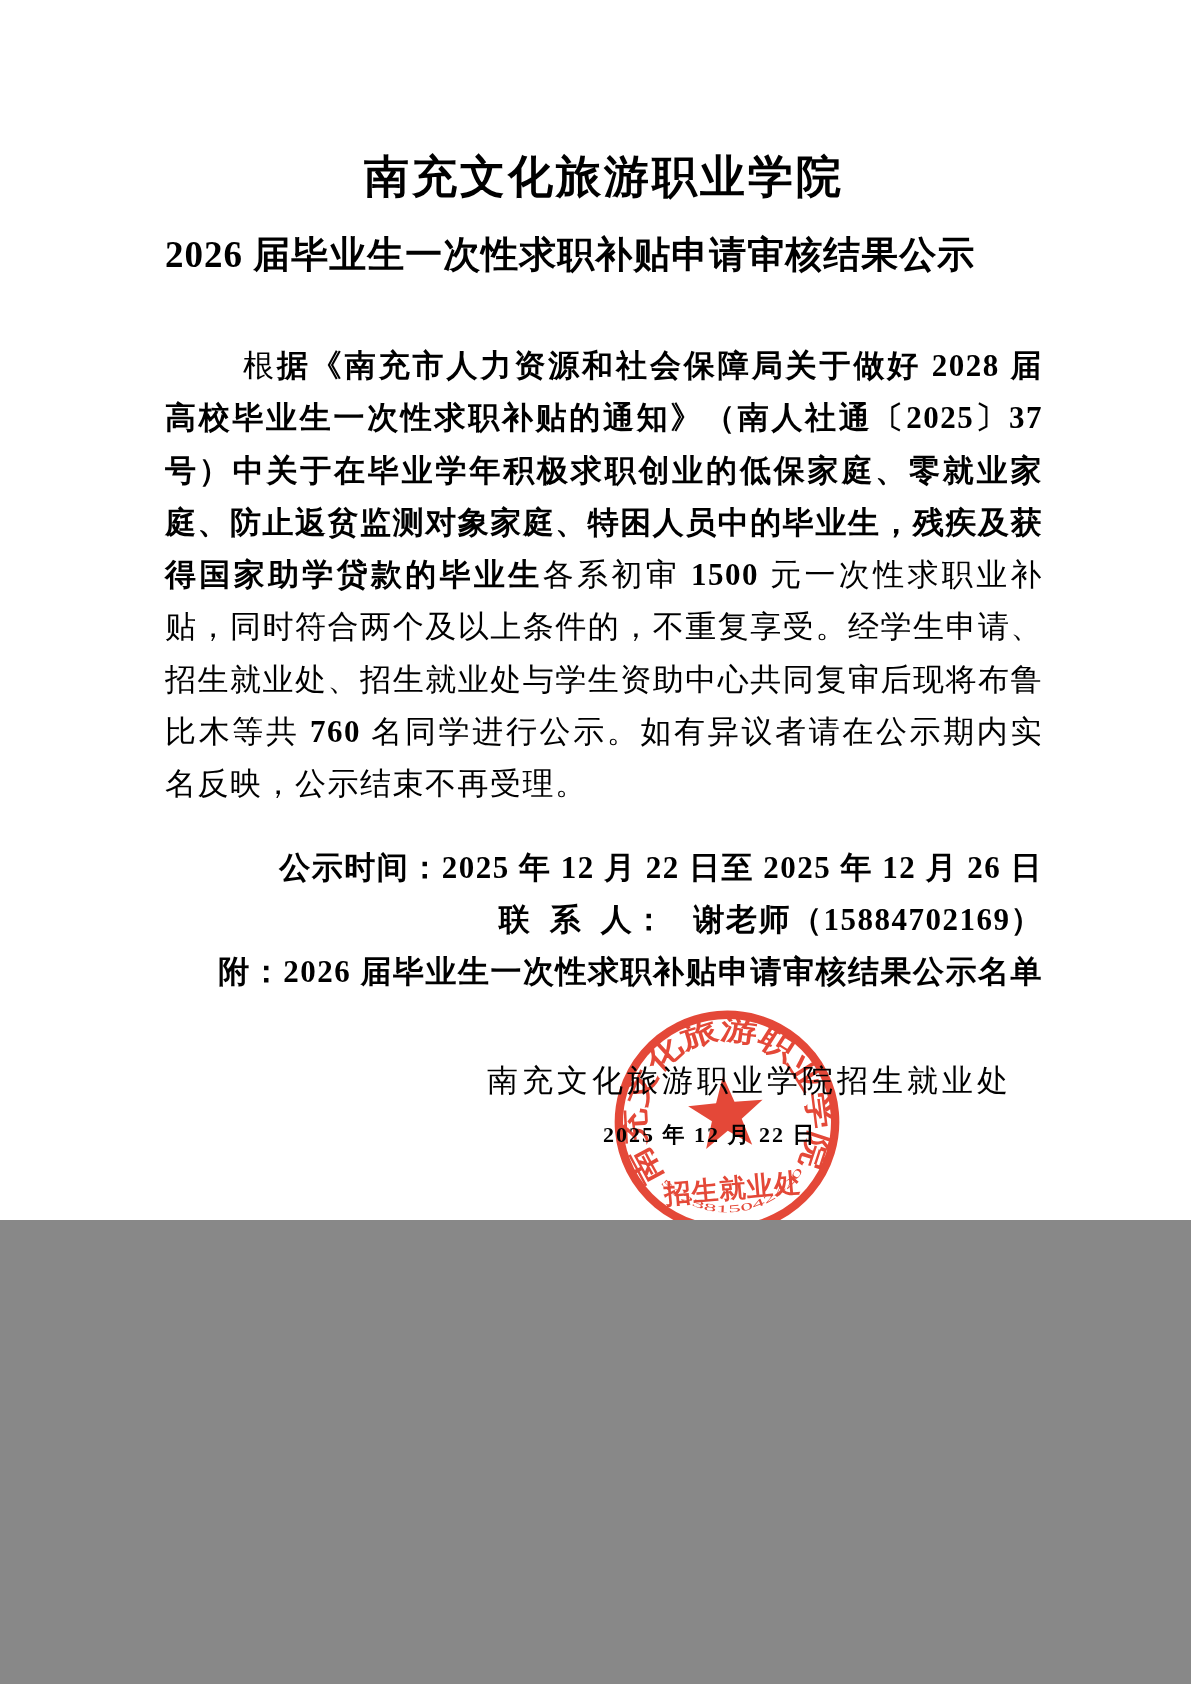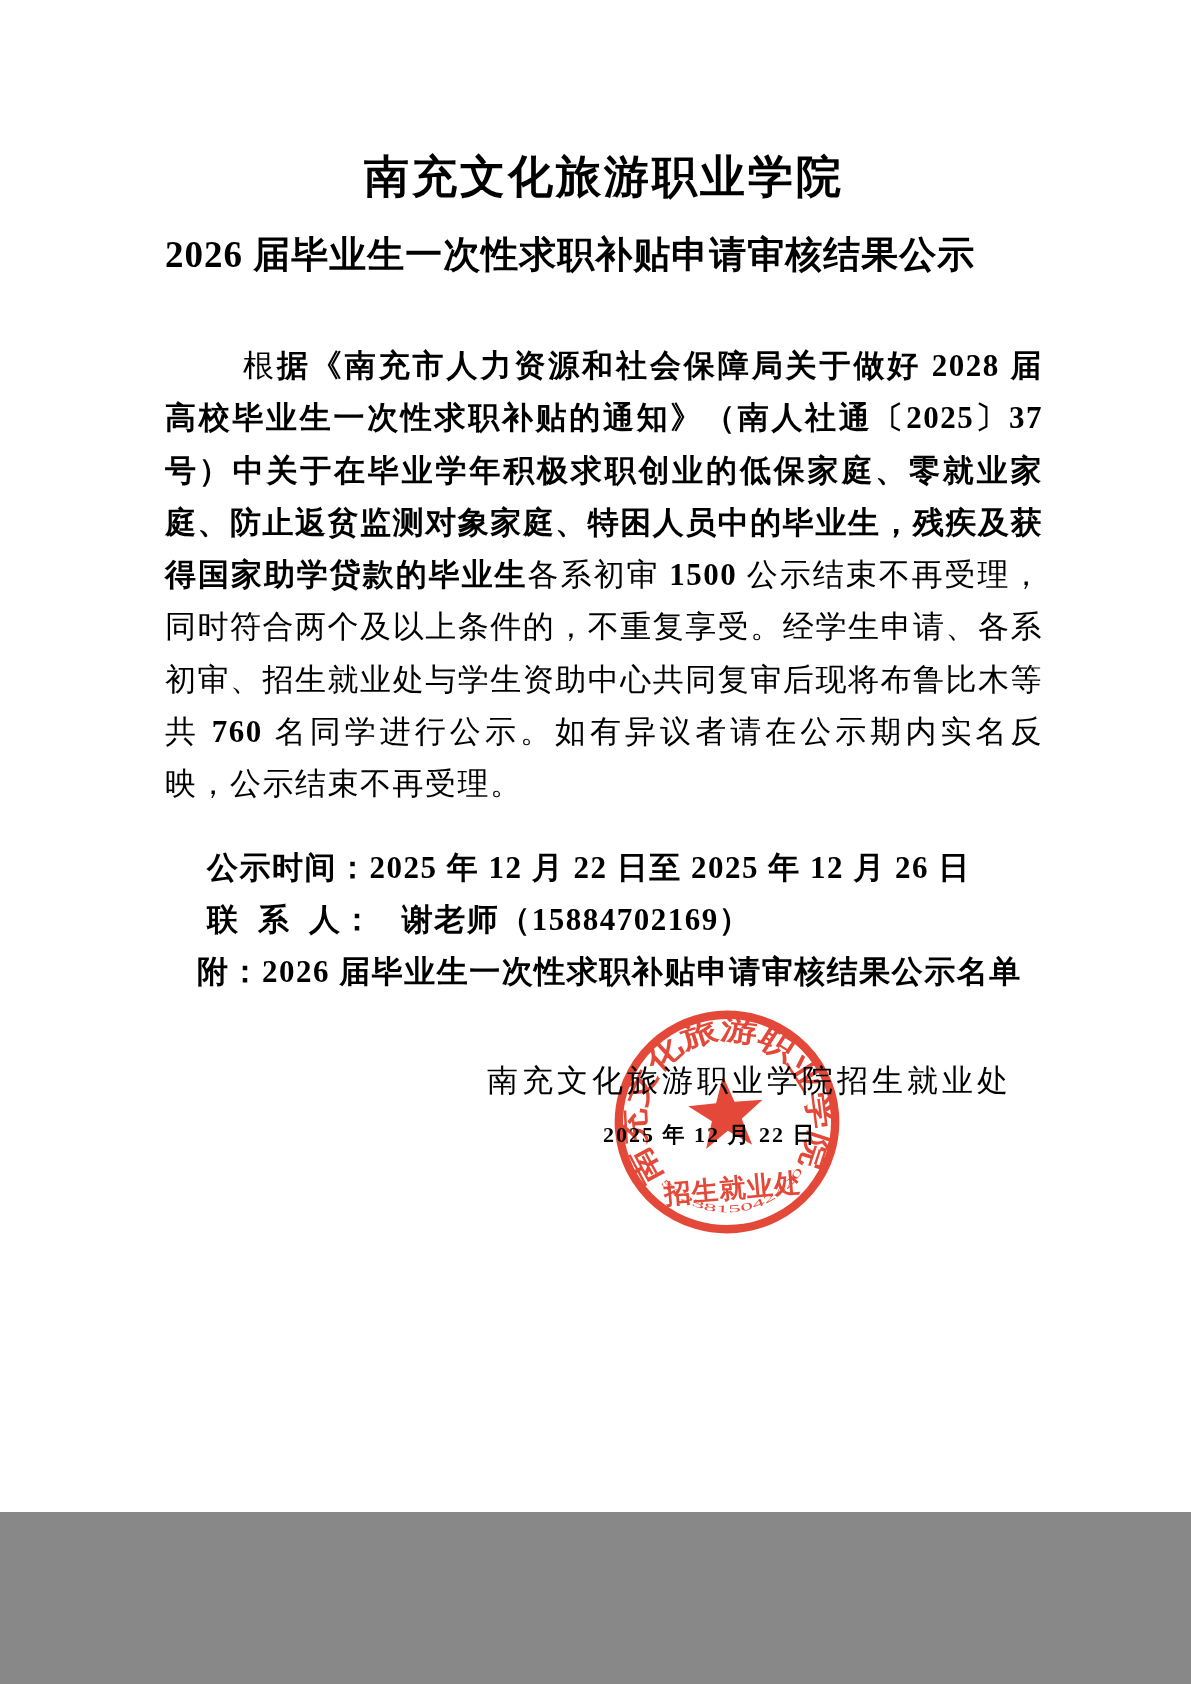--- a/index.html
+++ b/index.html
@@ -1,18 +1,18 @@
 <!DOCTYPE html>
 <html><head>
 <meta charset="utf-8">
 <style>
   html,body{margin:0;padding:0;background:#888;}
   .page{
     position:relative;
-    width:1191px;height:1512px;
+    width:1191px;height:1220px;
     margin:0 auto;
     background:#ffffff;
     font-family:"Liberation Serif","DejaVu Serif",serif;
     color:#000;
     overflow:hidden;
   }
   .content{position:absolute;left:165px;top:148px;width:878px;}
   .title1{
     font-size:45px;line-height:58px;font-weight:bold;
     text-align:center;letter-spacing:3px;margin:0;
@@ -21,21 +21,21 @@
     font-size:37px;line-height:50px;font-weight:bold;
     letter-spacing:1px;margin:24px 0 0 0;
   }
   .body-para{
     margin-top:60px;
     font-size:31px;line-height:52.3px;
     text-align:justify;text-justify:inter-ideograph;
     text-indent:78px;letter-spacing:1.5px;
   }
   .body-para .b{font-weight:bold;}
-  .info-lines{margin-top:0;}
+  .info-lines{margin-top:0;text-align:right;}
   .info-line{
     font-size:31px;line-height:52.3px;letter-spacing:1.5px;
     white-space:pre-wrap;padding-left:42px;
   }
   .info-line.b{font-weight:bold;}
   .info-line:nth-child(3){padding-left:32px;}
   .signature-line{
     margin-top:56px;padding-left:322px;
     font-size:31px;line-height:52px;letter-spacing:4px;
   }
@@ -53,21 +53,21 @@
 </head>
 <body>
 
 <div class="page">
   <div class="content">
 
     <h1 class="title1">南充文化旅游职业学院</h1>
 
     <h2 class="title2">2026 届毕业生一次性求职补贴申请审核结果公示</h2>
 
-    <p class="body-para" id="body-para"><span>根</span><span class="b">据《南充市人力资源和社会保障局关于做好 2028 届高校毕业生一次性求职补贴的通知》（南人社通〔2025〕37 号）中关于在毕业学年积极求职创业的低保家庭、零就业家庭、防止返贫监测对象家庭、特困人员中的毕业生，残疾及获得国家助学贷款的毕业生</span><span>各系初审 </span><span class="b">1500</span><span> 公示结束不再受理，同时符合两个及以上条件的，不重复享受。经学生申请、各系初审、招生就业处与学生资助中心共同复审后现将布鲁比木等共 </span><span class="b">760</span><span> 名同学进行公示。如有异议者请在公示期内实名反映，公示结束不再受理。</span></p>
+    <p class="body-para" id="body-para"><span>根</span><span class="b">据《南充市人力资源和社会保障局关于做好 2028 届高校毕业生一次性求职补贴的通知》（南人社通〔2025〕37 号）中关于在毕业学年积极求职创业的低保家庭、零就业家庭、防止返贫监测对象家庭、特困人员中的毕业生，残疾及获得国家助学贷款的毕业生</span><span>各系初审 </span><span class="b">1500</span><span> 元一次性求职业补贴，同时符合两个及以上条件的，不重复享受。经学生申请、招生就业处、招生就业处与学生资助中心共同复审后现将布鲁比木等共 </span><span class="b">760</span><span> 名同学进行公示。如有异议者请在公示期内实名反映，公示结束不再受理。</span></p>
 
     <div class="info-lines" id="info-lines">
         <div class="info-line b">公示时间：2025 年 12 月 22 日至 2025 年 12 月 26 日</div>
         <div class="info-line b">联  系  人：   谢老师（15884702169）</div>
         <div class="info-line b">附：2026 届毕业生一次性求职补贴申请审核结果公示名单</div>
       </div>
 
     <div class="signature-line">南充文化旅游职业学院招生就业处</div>
 
     <div class="date-line">2025 年 12 月 22 日</div>

